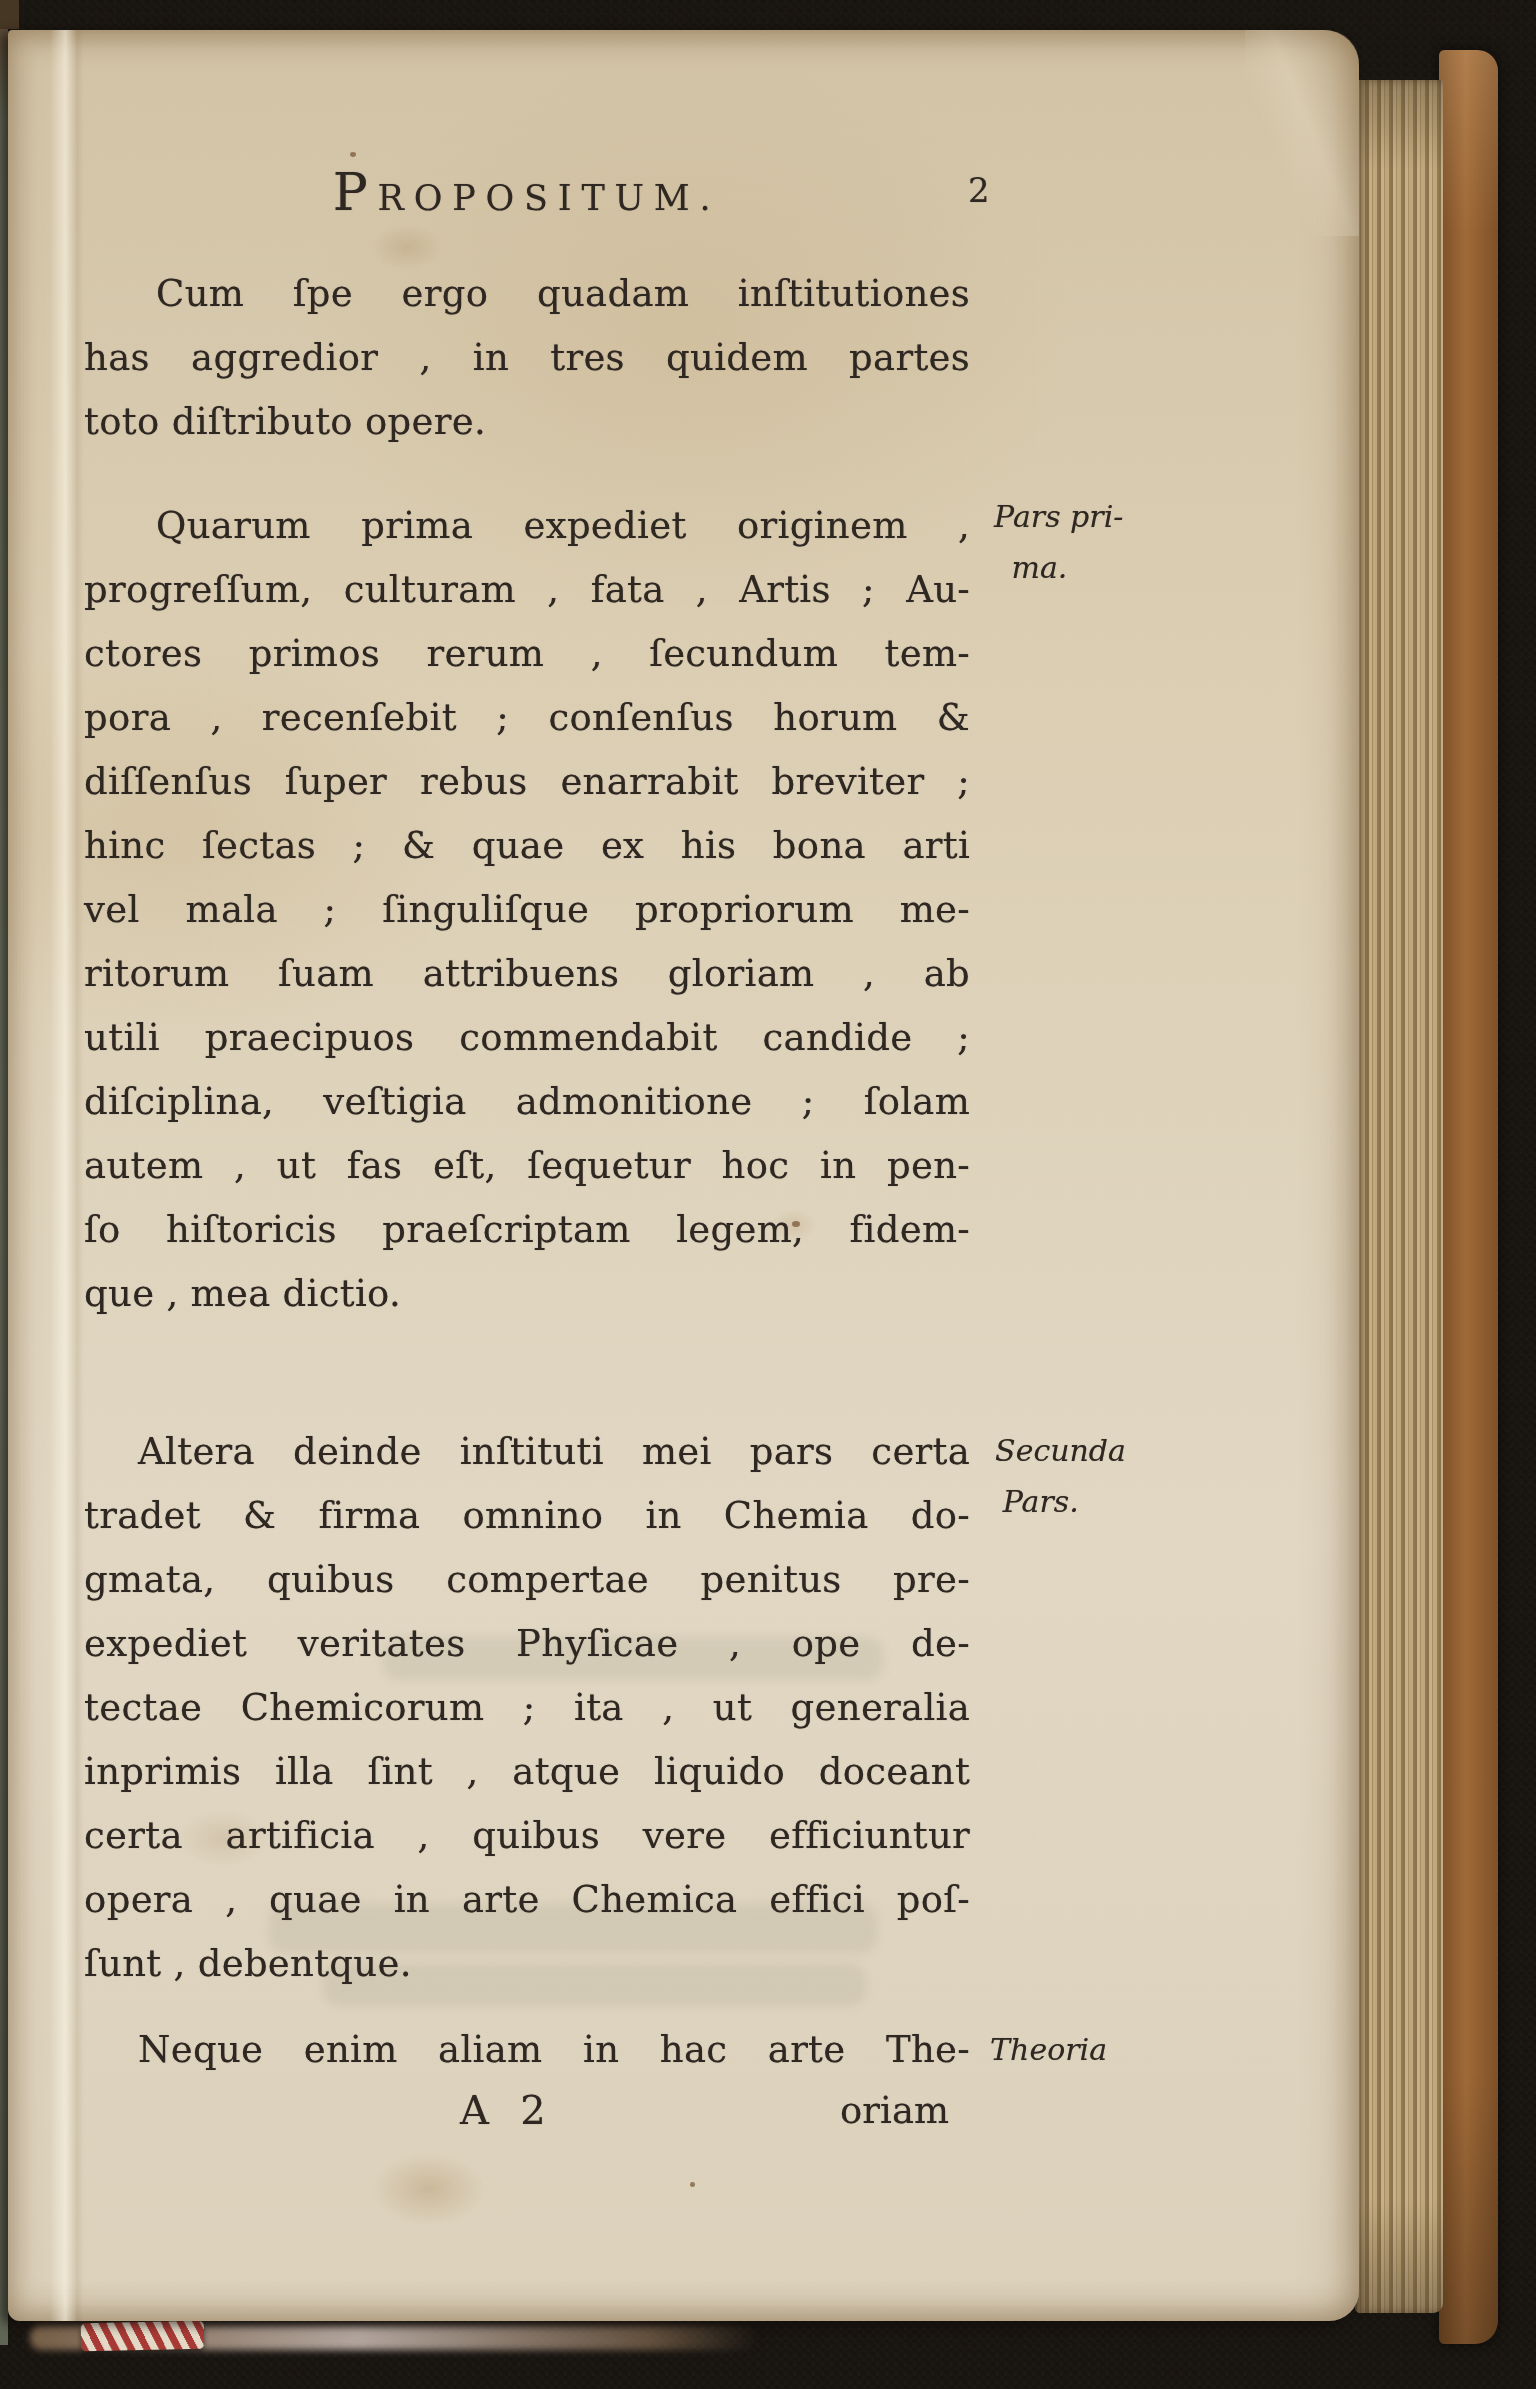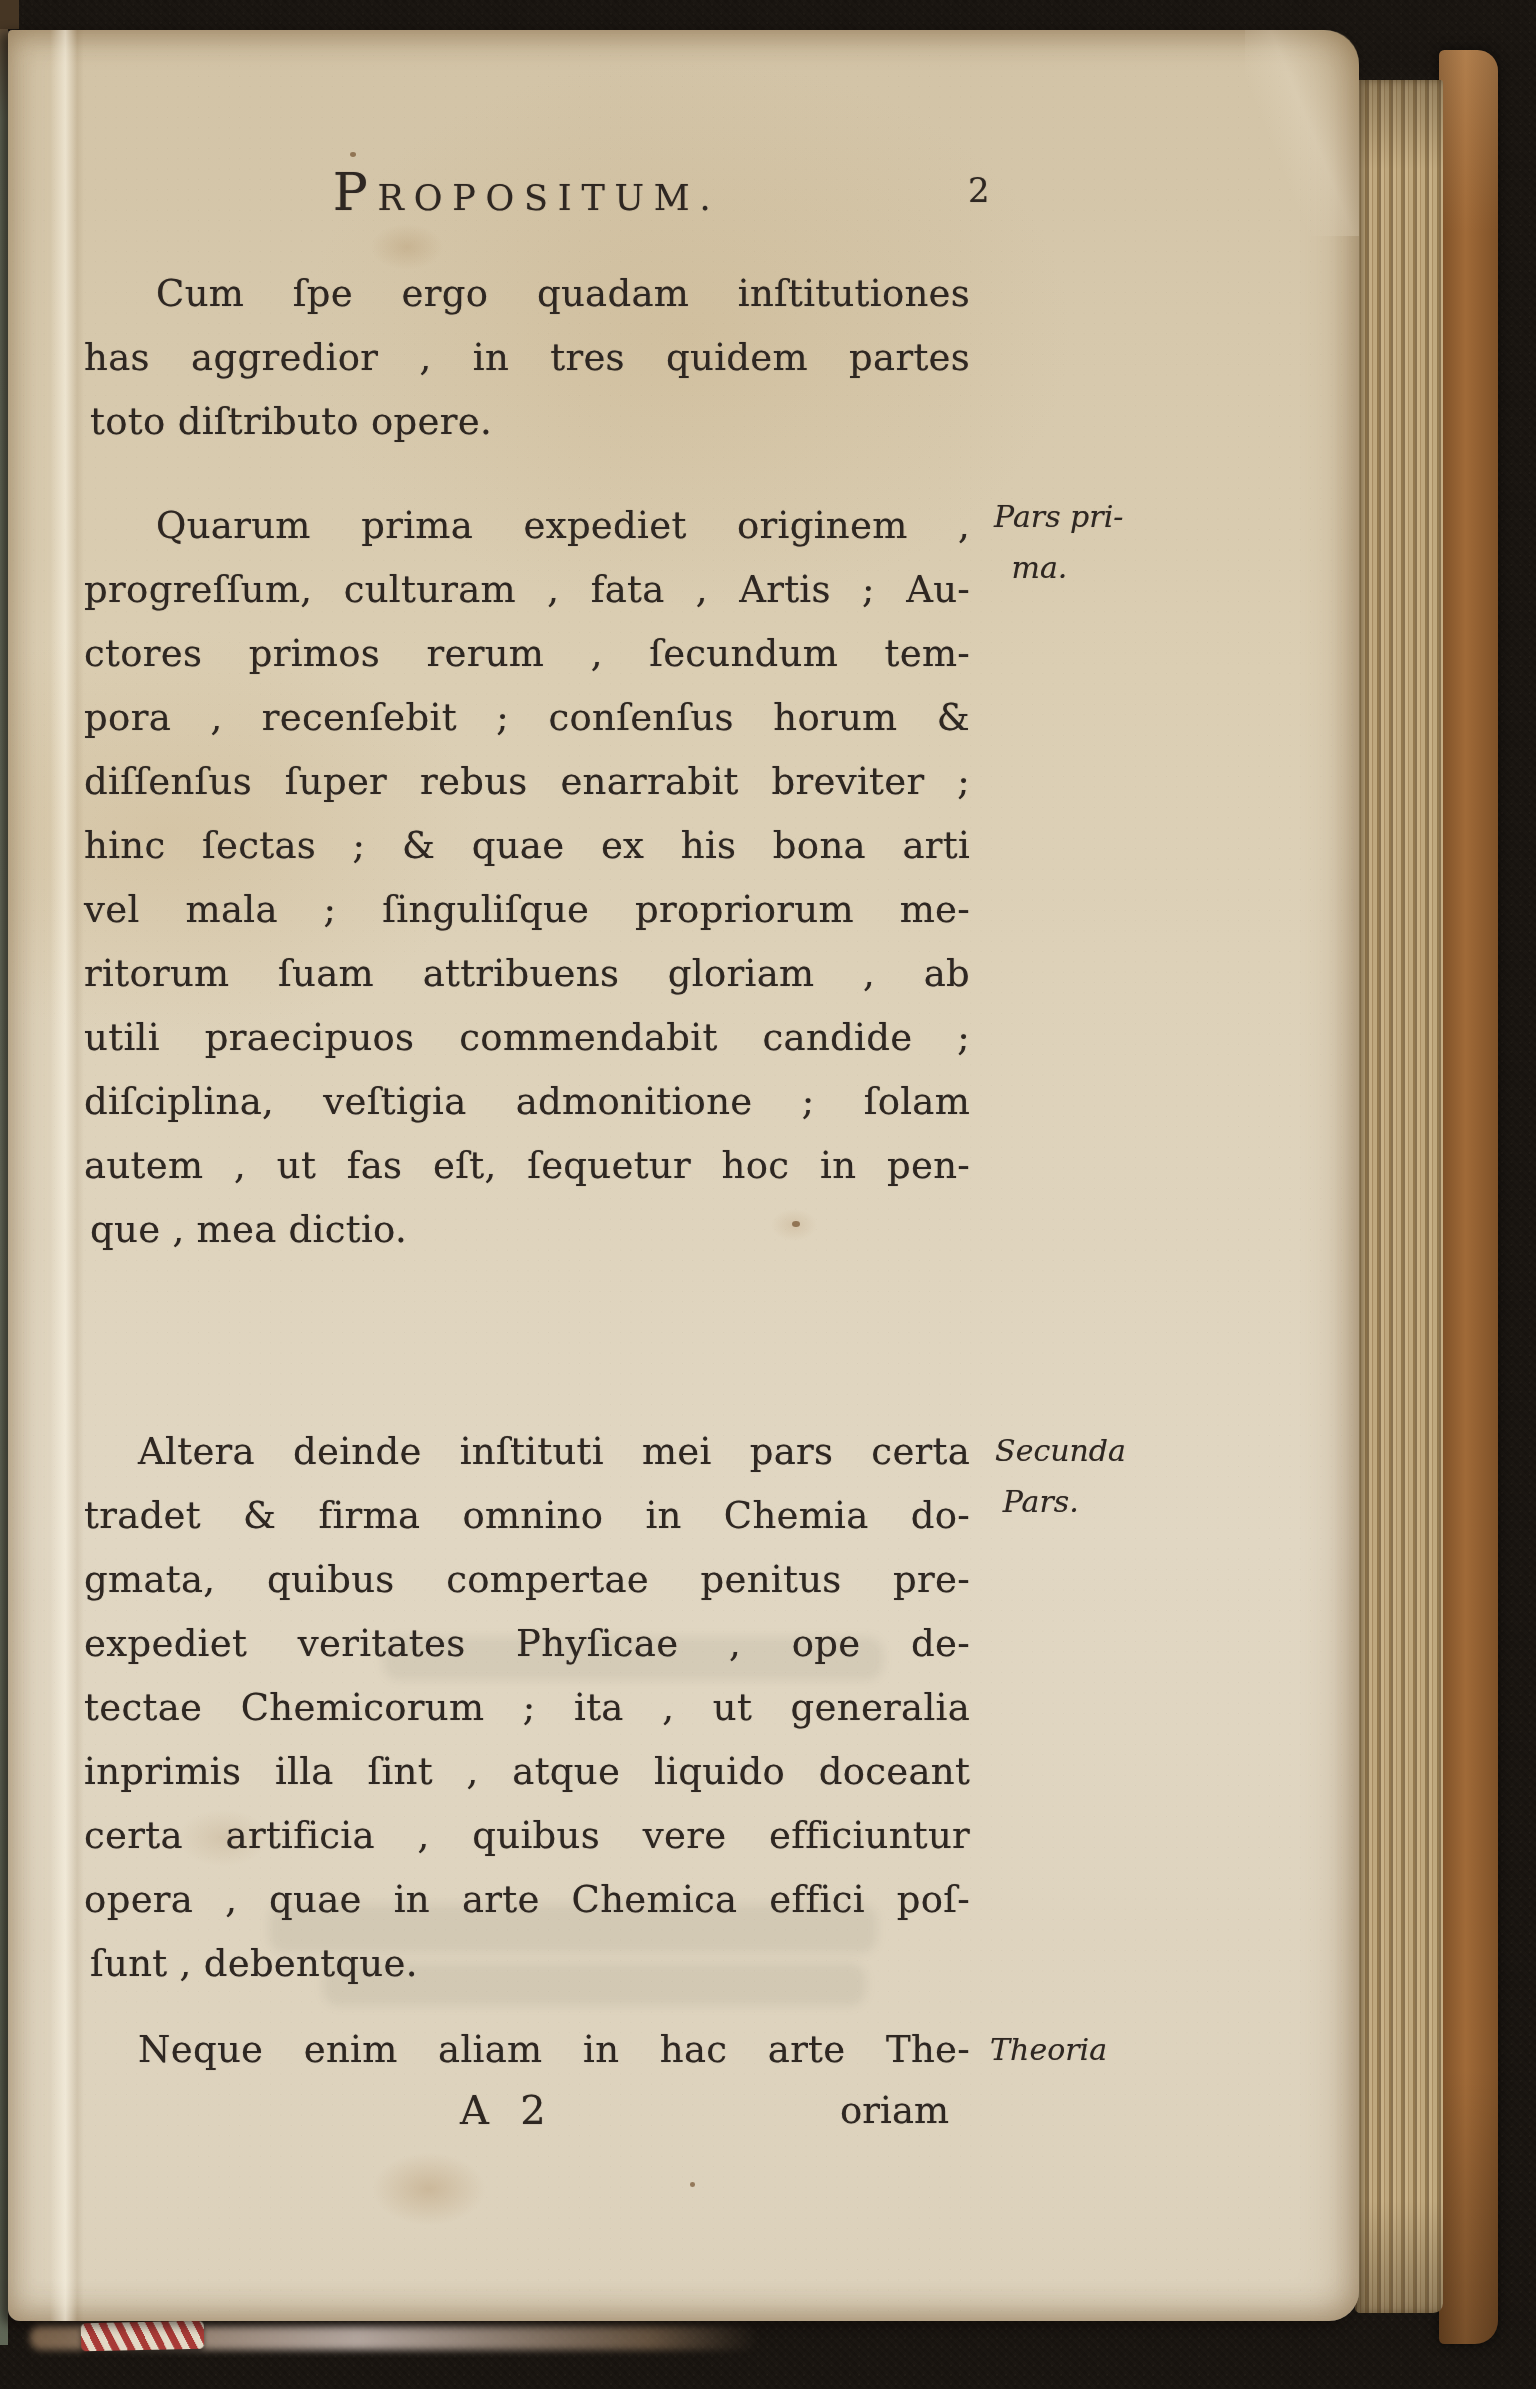--- a/index.html
+++ b/index.html
@@ -99,21 +99,21 @@
   .trest{font-size:35px;letter-spacing:9.8px;}
   .pagenum{position:absolute;left:960px;top:140px;font-size:34px;text-shadow:0 0 1.1px rgba(42,34,26,.4);}
 
   .para{position:absolute;left:76px;width:886px;}
   .line{
     font-size:37px;line-height:64px;height:64px;white-space:normal;
     text-align:justify;text-align-last:justify;
     letter-spacing:0.3px;
     text-shadow:0 0 0.9px rgba(44,36,28,.5);
   }
-  .line.last{text-align:left;text-align-last:left;margin-left:6px;}
+  .line.last{text-align:left;text-align-last:left;}
   .ind1{padding-left:72px;}
   .ind2{padding-left:54px;}
 
   .mnote{position:absolute;font-style:italic;font-size:30px;line-height:51px;
     white-space:nowrap;text-shadow:0 0 0.8px rgba(44,36,28,.45);}
   .mnote .nl2{display:block;}
 
   .footer-sig{position:absolute;left:452px;top:2057px;font-size:40px;word-spacing:18.5px;
     text-shadow:0 0 1px rgba(44,36,28,.5);}
   .footer-catch{position:absolute;left:832px;top:2059px;font-size:37px;
@@ -156,20 +156,21 @@
       <div class="line">progreſſum, culturam , fata , Artis ; Au-</div>
       <div class="line">ctores primos rerum , ſecundum tem-</div>
       <div class="line">pora , recenſebit ; conſenſus horum &amp;</div>
       <div class="line">diſſenſus ſuper rebus enarrabit breviter ;</div>
       <div class="line">hinc ſectas ; &amp; quae ex his bona arti</div>
       <div class="line">vel mala ; ſinguliſque propriorum me-</div>
       <div class="line">ritorum ſuam attribuens gloriam , ab</div>
       <div class="line">utili praecipuos commendabit candide ;</div>
       <div class="line">diſciplina, veſtigia admonitione ; ſolam</div>
       <div class="line">autem , ut fas eſt, ſequetur hoc in pen-</div>
+      <div class="line">ſo hiſtoricis praeſcriptam legem, fidem-</div>
       <div class="line last">que , mea dictio.</div>
     </div>
 
     <div class="para" style="top:1390px;">
       <div class="line ind2">Altera deinde inſtituti mei pars certa</div>
       <div class="line">tradet &amp; firma omnino in Chemia do-</div>
       <div class="line">gmata, quibus compertae penitus pre-</div>
       <div class="line">expediet veritates Phyſicae , ope de-</div>
       <div class="line">tectae Chemicorum ; ita , ut generalia</div>
       <div class="line">inprimis illa ſint , atque liquido doceant</div>

